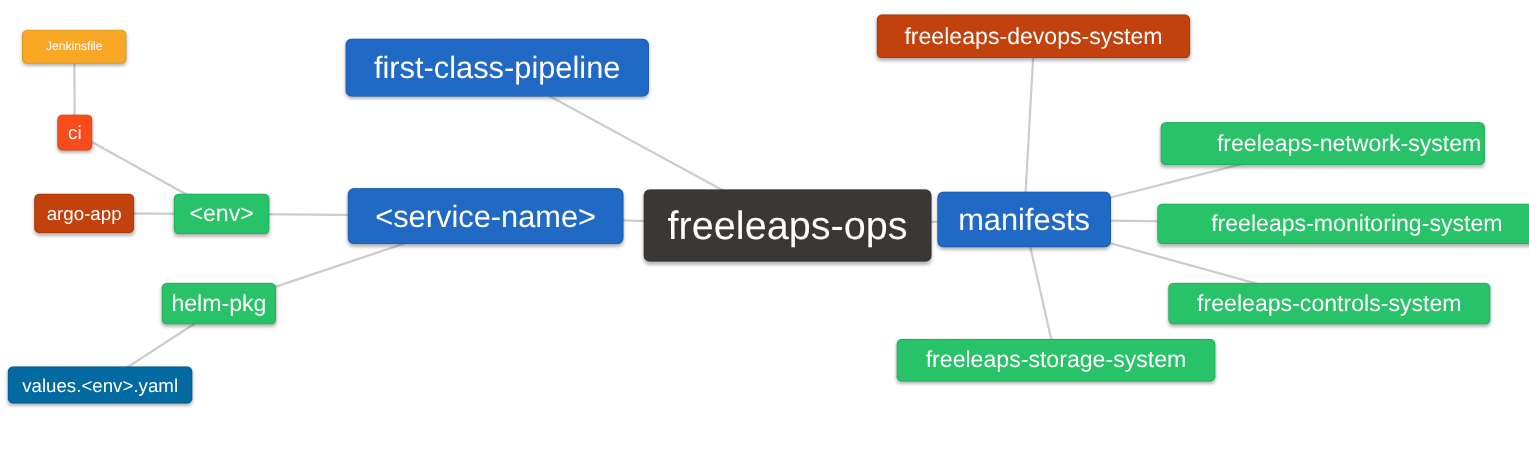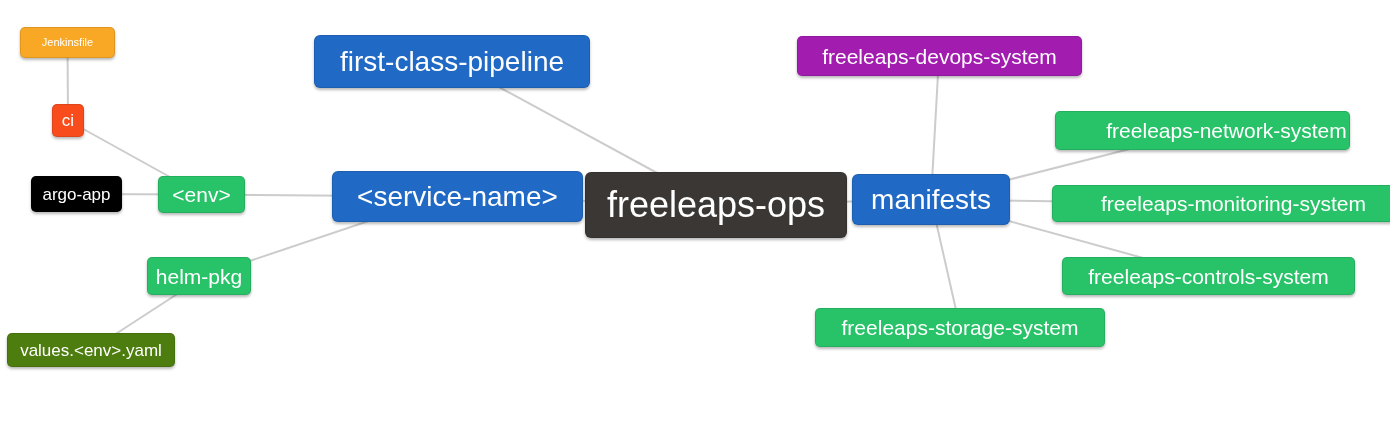--- a/index.html
+++ b/index.html
@@ -53,27 +53,27 @@
       <line x1="716" y1="205" x2="931" y2="199.5" stroke="#CCCCCC" stroke-width="2"></line>
       <line x1="931" y1="199.5" x2="939.5" y2="47" stroke="#CCCCCC" stroke-width="2"></line>
       <line x1="931" y1="199.5" x2="1202.5" y2="130.5" stroke="#CCCCCC" stroke-width="2"></line>
       <line x1="931" y1="199.5" x2="1213.5" y2="203.5" stroke="#CCCCCC" stroke-width="2"></line>
       <line x1="931" y1="199.5" x2="1208.5" y2="276" stroke="#CCCCCC" stroke-width="2"></line>
       <line x1="931" y1="199.5" x2="960" y2="327.5" stroke="#CCCCCC" stroke-width="2"></line>
     </svg>
   <div id="nodes-layer">
       <div class="node lv1" style="left: 585px; top: 172px; width: 262px; height: 66px; background: rgb(59, 55, 53); color: rgb(255, 255, 255);">freeleaps-ops</div>
       <div class="node lv2" style="left: 314px; top: 35px; width: 276px; height: 53px; background: rgb(32, 105, 196); color: rgb(255, 255, 255);">first-class-pipeline</div>
-      <div class="node lv2" style="left: 316px; top: 171px; width: 251px; height: 51px; background: rgb(32, 105, 196); color: rgb(255, 255, 255); margin-left: 16px;">&lt;service-name&gt;</div>
+      <div class="node lv2" style="left: 316px; top: 171px; width: 251px; height: 51px; background: rgb(32, 105, 196); color: rgb(255, 255, 255);">&lt;service-name&gt;</div>
       <div class="node lv2" style="left: 852px; top: 174px; width: 158px; height: 51px; background: rgb(32, 105, 196); color: rgb(255, 255, 255);">manifests</div>
       <div class="node lv3" style="left: 158px; top: 176px; width: 87px; height: 37px; background: rgb(40, 195, 104); color: rgb(255, 255, 255);">&lt;env&gt;</div>
       <div class="node lv3" style="left: 147px; top: 257px; width: 104px; height: 38px; background: rgb(40, 195, 104); color: rgb(255, 255, 255);">helm-pkg</div>
       <div class="node lv4" style="left: 52px; top: 104px; width: 32px; height: 33px; background: rgb(249, 76, 29); color: rgb(255, 255, 255); text-align: right;">ci</div>
-      <div class="node lv4" style="left: 31px; top: 176px; width: 91px; height: 36px; background: #000000; color: rgb(255, 255, 255);">argo-app</div>
-      <div class="node lv4" style="left: 7px; top: 333px; width: 168px; height: 34px; background: #4d7c0f; color: rgb(255, 255, 255);">values.&lt;env&gt;.yaml</div>
+      <div class="node lv4" style="left: 31px; top: 176px; width: 91px; height: 36px; background: #c2410c; color: rgb(255, 255, 255);">argo-app</div>
+      <div class="node lv4" style="left: 7px; top: 333px; width: 168px; height: 34px; background: #0369a1; color: rgb(255, 255, 255);">values.&lt;env&gt;.yaml</div>
       <div class="node lv5" style="left: 20px; top: 27px; width: 95px; height: 31px; background: rgb(249, 168, 37); color: rgb(255, 255, 255);">Jenkinsfile</div>
-      <div class="node lv3" style="left: 797px; top: 36px; width: 285px; height: 40px; background: #a21caf; color: rgb(255, 255, 255); text-align: right;">freeleaps-devops-system</div>
+      <div class="node lv3" style="left: 797px; top: 13px; width: 285px; height: 40px; background: #c2410c; color: rgb(255, 255, 255); text-align: right;">freeleaps-devops-system</div>
       <div class="node lv3" style="left: 1055px; top: 111px; width: 295px; height: 39px; background: rgb(40, 195, 104); color: rgb(255, 255, 255); padding-left: 48px;">freeleaps-network-system</div>
       <div class="node lv3" style="left: 1052px; top: 185px; width: 363px; height: 37px; background: rgb(40, 195, 104); color: rgb(255, 255, 255);">freeleaps-monitoring-system</div>
       <div class="node lv3" style="left: 1062px; top: 257px; width: 293px; height: 38px; background: rgb(40, 195, 104); color: rgb(255, 255, 255);">freeleaps-controls-system</div>
       <div class="node lv3" style="left: 815px; top: 308px; width: 290px; height: 39px; background: rgb(40, 195, 104); color: rgb(255, 255, 255);">freeleaps-storage-system</div>
     </div>
 </div>
 
 </body></html>

